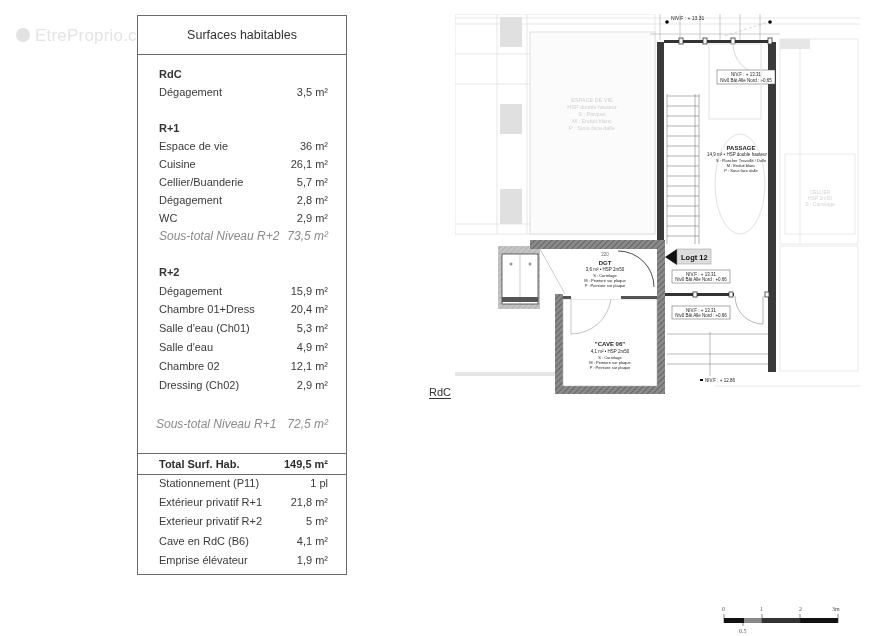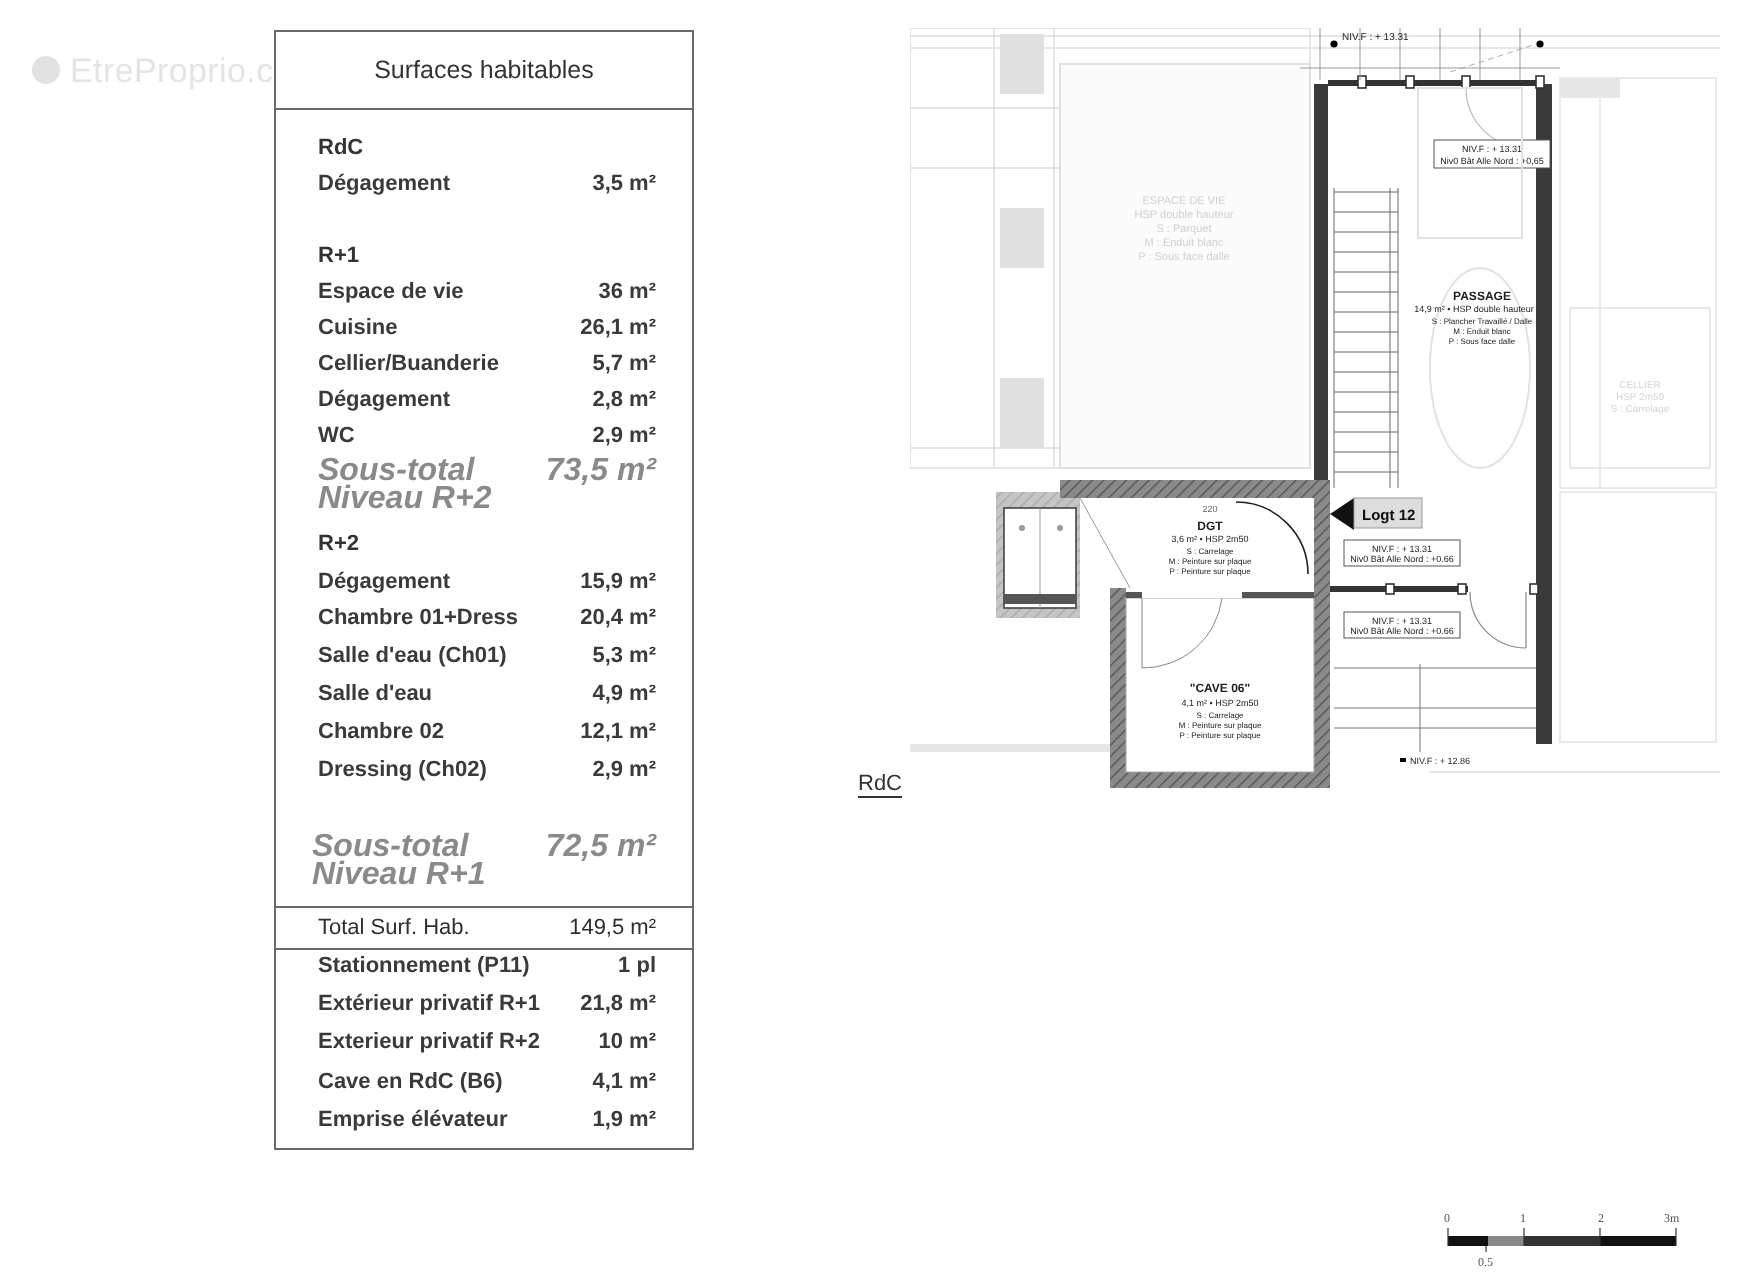--- a/index.html
+++ b/index.html
@@ -3,25 +3,25 @@
 <meta charset="utf-8">
 <style>
   html, body { margin:0; padding:0; }
   body { width:880px; height:636px; background:#ffffff; position:relative; overflow:hidden;
          font-family:"Liberation Sans", sans-serif; color:#333; }
   .watermark { position:absolute; left:16px; top:26px; font-size:17px; color:#e4e4e4; letter-spacing:0.2px; }
   .watermark .c { display:inline-block; width:14px; height:14px; border-radius:50%; background:#e2e2e2; vertical-align:-1px; margin-right:5px; }
 
   .table { position:absolute; left:137px; top:15px; width:210px; height:560px; border:1px solid #6a6a6a; box-sizing:border-box; background:#fff; }
   .table .hdr { height:38px; border-bottom:1px solid #6a6a6a; display:flex; align-items:center; justify-content:center; font-weight:normal; font-size:12.5px; color:#333; }
-  .row { position:absolute; left:21px; right:18px; display:flex; justify-content:space-between; font-size:11px; color:#3a3a3a; height:14px; line-height:14px;font-weight:bold; }
+  .row { position:absolute; left:21px; right:18px; display:flex; justify-content:space-between; font-size:11px; color:#3a3a3a; height:14px; line-height:14px; }
   .row .v { white-space:nowrap; }
   .sec { position:absolute; left:21px; font-size:11px; font-weight:bold; color:#333; }
-  .sub { font-style:italic; color:#8a8a8a; font-size:16px; }
-  .total { font-weight:normal; color:#2e2e2e; }
+  .sub { font-style:italic; color:#8a8a8a; font-size:12px; }
+  .total { font-weight:bold; color:#2e2e2e; }
   .sep { position:absolute; left:0; right:0; height:0; border-top:1px solid #6a6a6a; }
 
   .plan { position:absolute; left:455px; top:14px; width:405px; height:380px; }
   .rdc-label { position:absolute; left:429px; top:386px; font-size:11px; color:#333; border-bottom:1px solid #333; line-height:12px; }
   .scale { position:absolute; left:722px; top:606px; width:120px; height:30px; font-family:"Liberation Serif", serif; font-size:6px; color:#555; }
 </style>
 </head>
 <body>
 
 <div class="watermark"><span class="c"></span><span>EtreProprio.com</span></div>
@@ -101,21 +101,21 @@
   <div class="row" style="top:460px">
       <span>Stationnement (P11)</span>
       <span class="v">1  pl</span>
     </div>
   <div class="row" style="top:479px">
       <span>Extérieur privatif R+1</span>
       <span class="v">21,8  m²</span>
     </div>
   <div class="row" style="top:498px">
       <span>Exterieur privatif R+2</span>
-      <span class="v">10  m²</span>
+      <span class="v">5  m²</span>
     </div>
   <div class="row" style="top:518px">
       <span>Cave en RdC (B6)</span>
       <span class="v">4,1  m²</span>
     </div>
   <div class="row" style="top:537px">
       <span>Emprise élévateur</span>
       <span class="v">1,9  m²</span>
     </div>
 </div>

